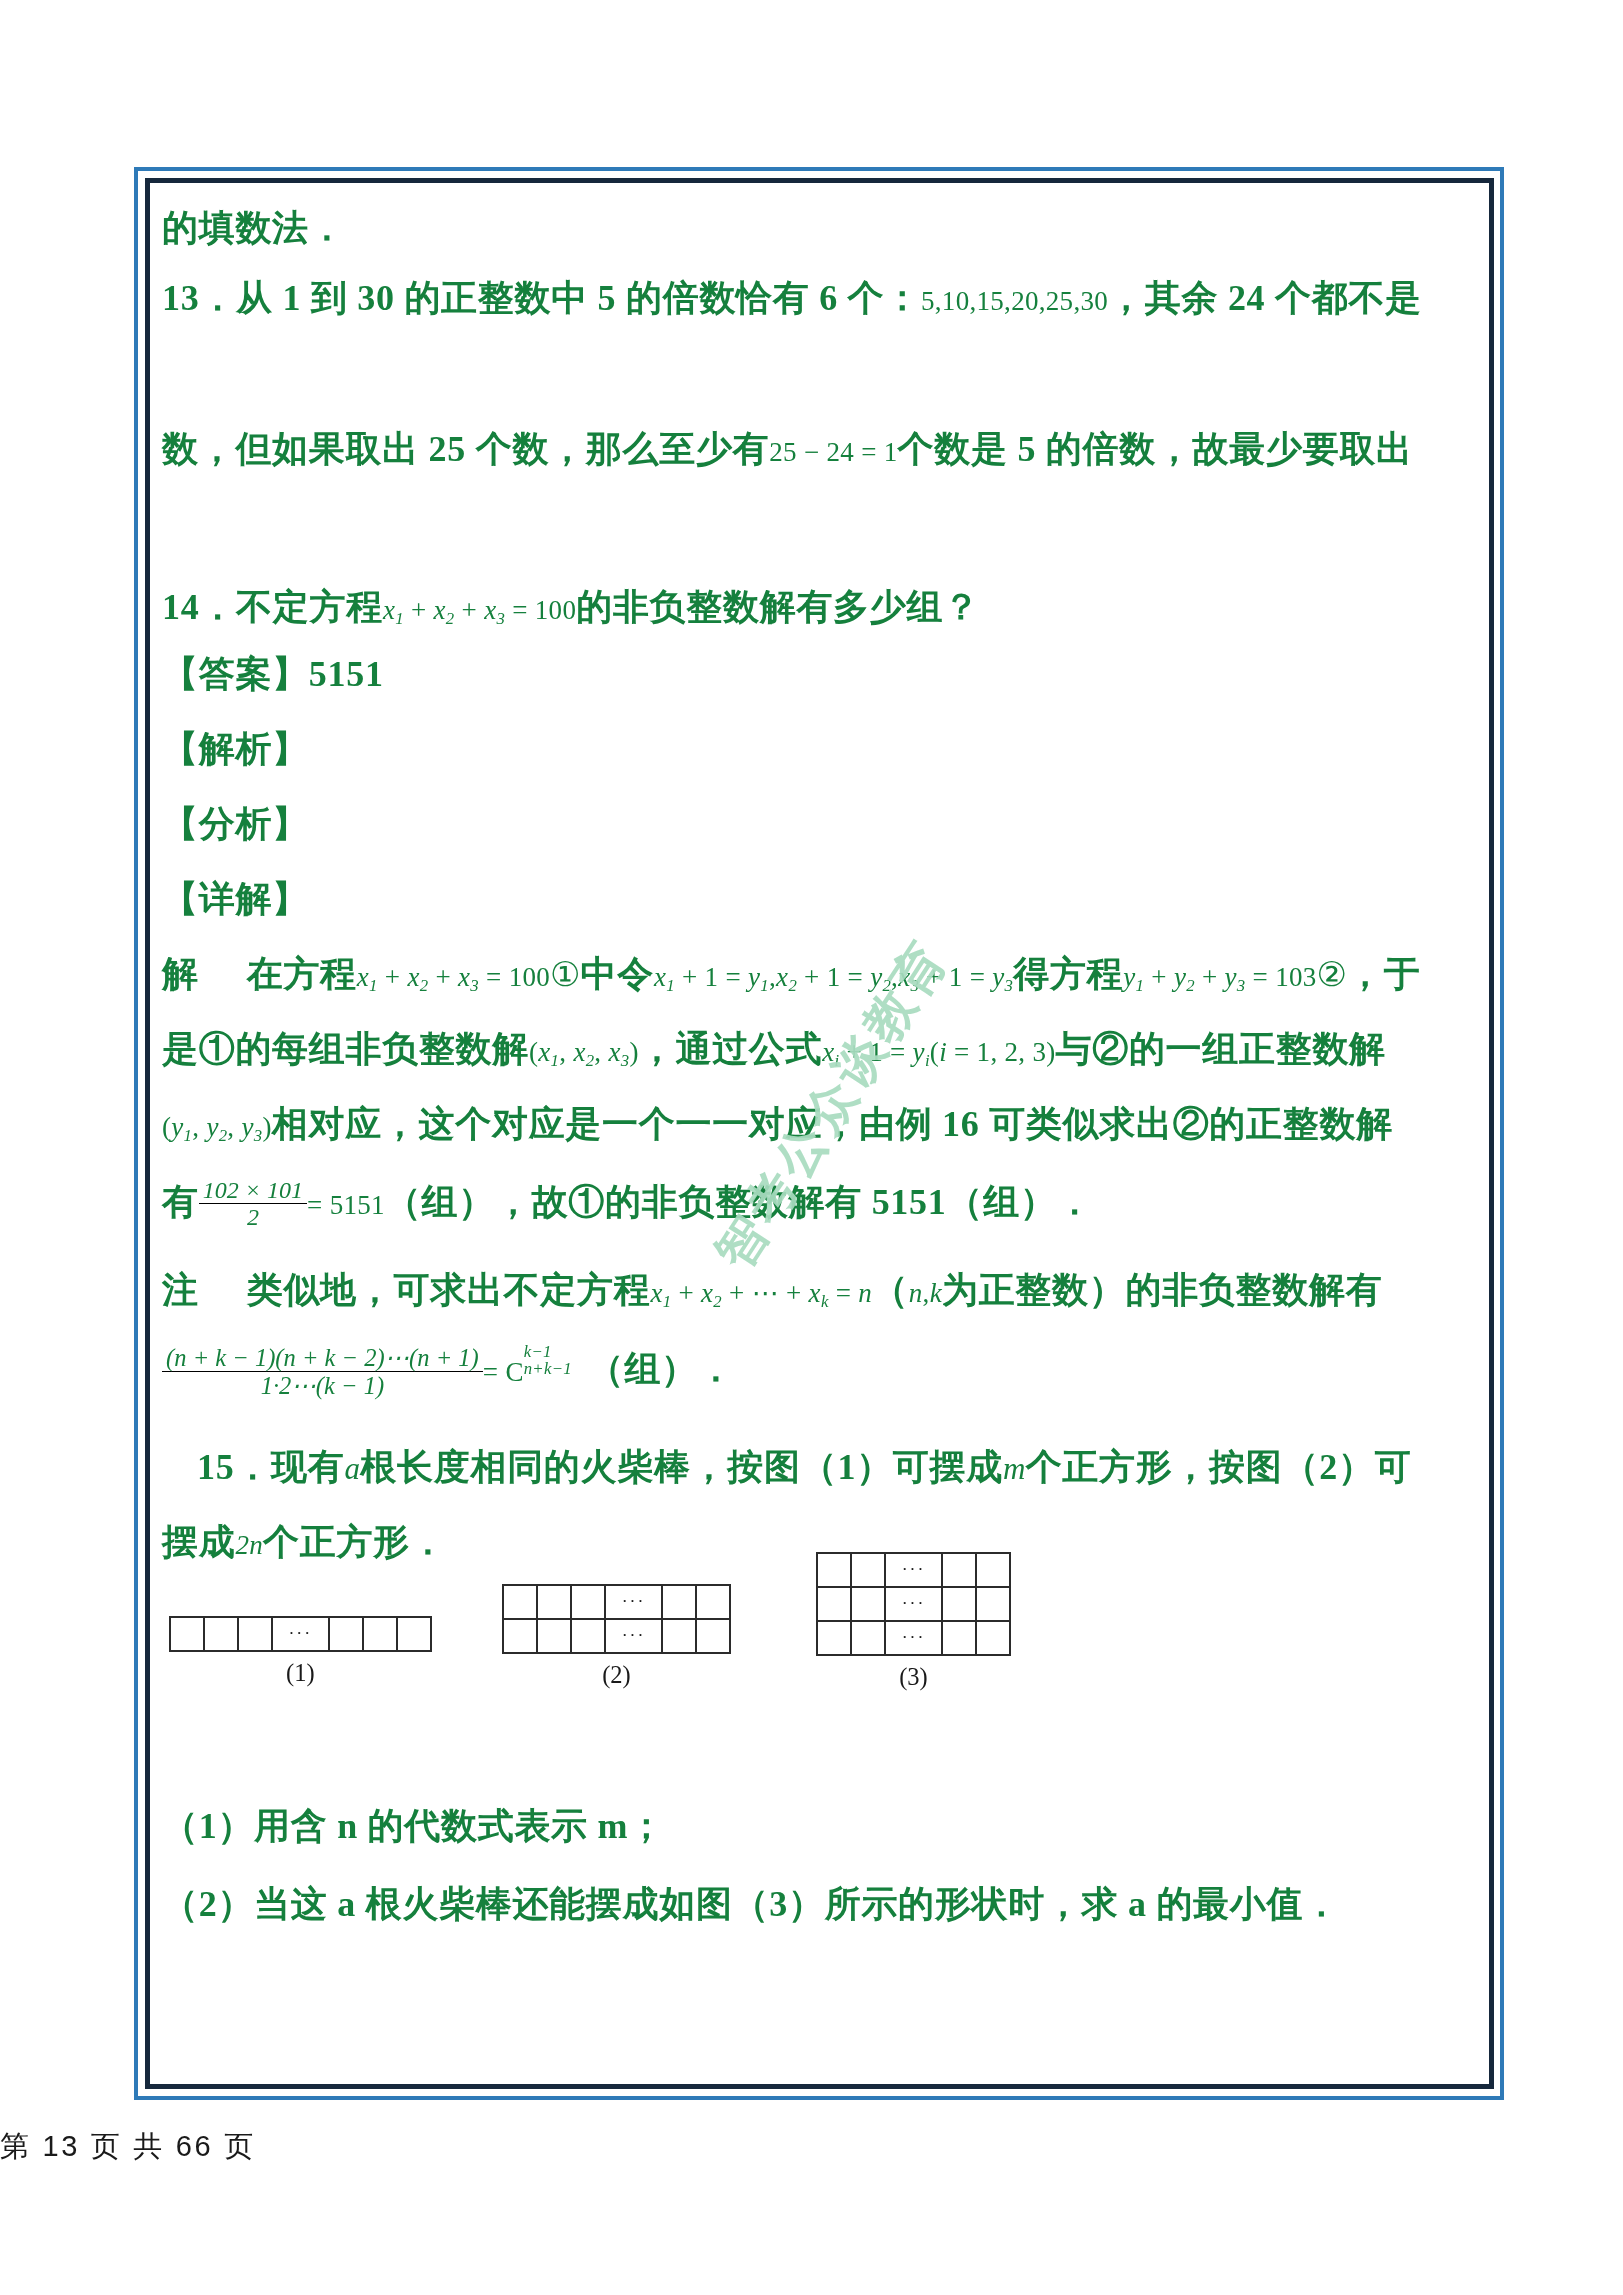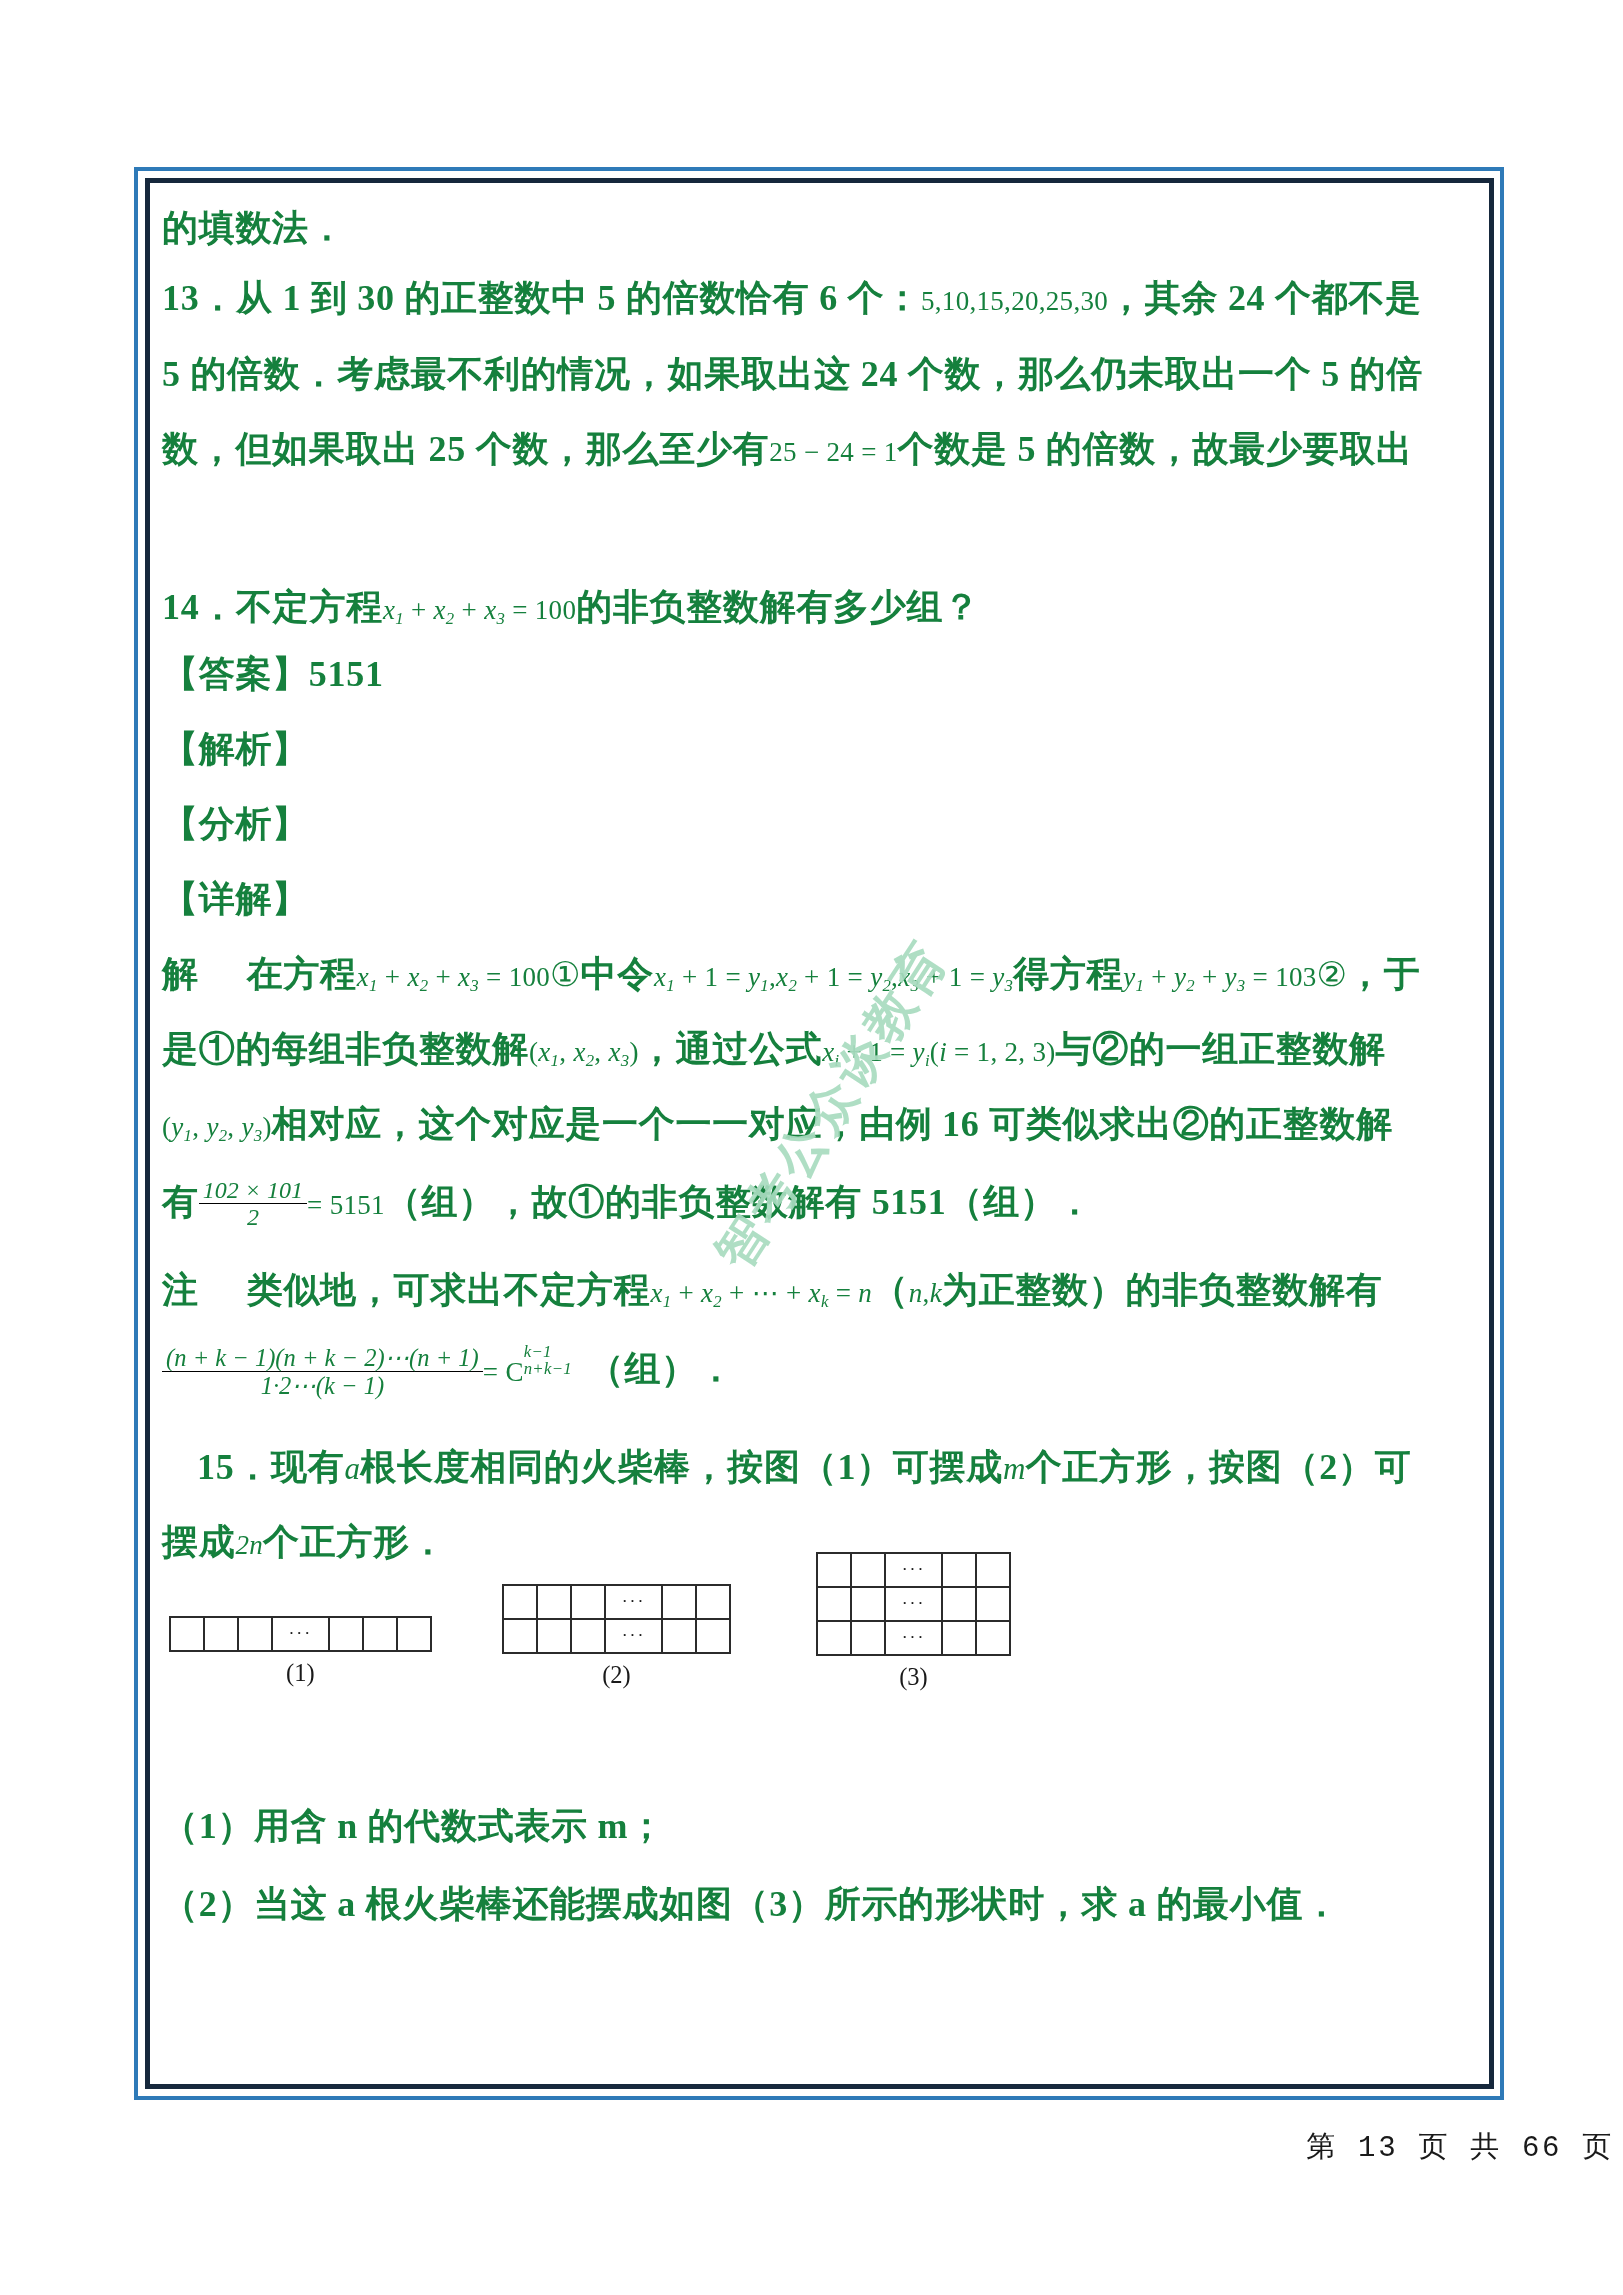--- a/index.html
+++ b/index.html
@@ -152,22 +152,22 @@
     white-space: nowrap;
     opacity: 0.92;
   }
 
   
   #footer {
     position: absolute;
     left: 0;
     top: 2127px;
     width: 1614px;
-    text-align: right;
-    font-family: Liberation Mono, monospace;
+    text-align: left;
+    font-family: Liberation Sans, sans-serif;
     font-size: 29px;
     color: #1a1a1a;
     letter-spacing: 2.7px;
   }
 </style>
 </head>
 <body>
 
 <div id="page">
 
@@ -175,21 +175,20 @@
   <div id="page-border-inner"></div>
 
   <div id="content">
 
     <div class="line zh" style="left:0px; top:19px;">的填数法．</div>
 
     <div class="line" style="left:0px; top:89px;">
       <span class="zh">13．</span><span class="zh">从 1 到 30 的正整数中 5 的倍数恰有 6 个：</span><span class="mth"><span class="num">5,10,15,20,25,30</span></span><span class="zh">，其余 24 个都不是</span>
     </div>
 
-    <div class="line zh" style="left:0px; top:165px;">5 的倍数．考虑最不利的情况，如果取出这 24 个数，那么仍未取出一个 5 的倍</div>
 
     <div class="line" style="left:0px; top:240px;">
       <span class="zh">数，但如果取出 25 个数，那么至少有</span><span class="mth"><span class="num">25 − 24 = 1</span></span><span class="zh">个数是 5 的倍数，故最少要取出</span>
     </div>
 
 
     <div class="line" style="left:0px; top:390px;margin-top:8px;">
       <span class="zh">14．</span><span class="zh">不定方程</span><span class="mth"><span class="var">x</span><sub>1</sub> <span class="up">+</span> <span class="var">x</span><sub>2</sub> <span class="up">+</span> <span class="var">x</span><sub>3</sub> <span class="up">=</span> <span class="num">100</span></span><span class="zh">的非负整数解有多少组？</span>
     </div>
 

